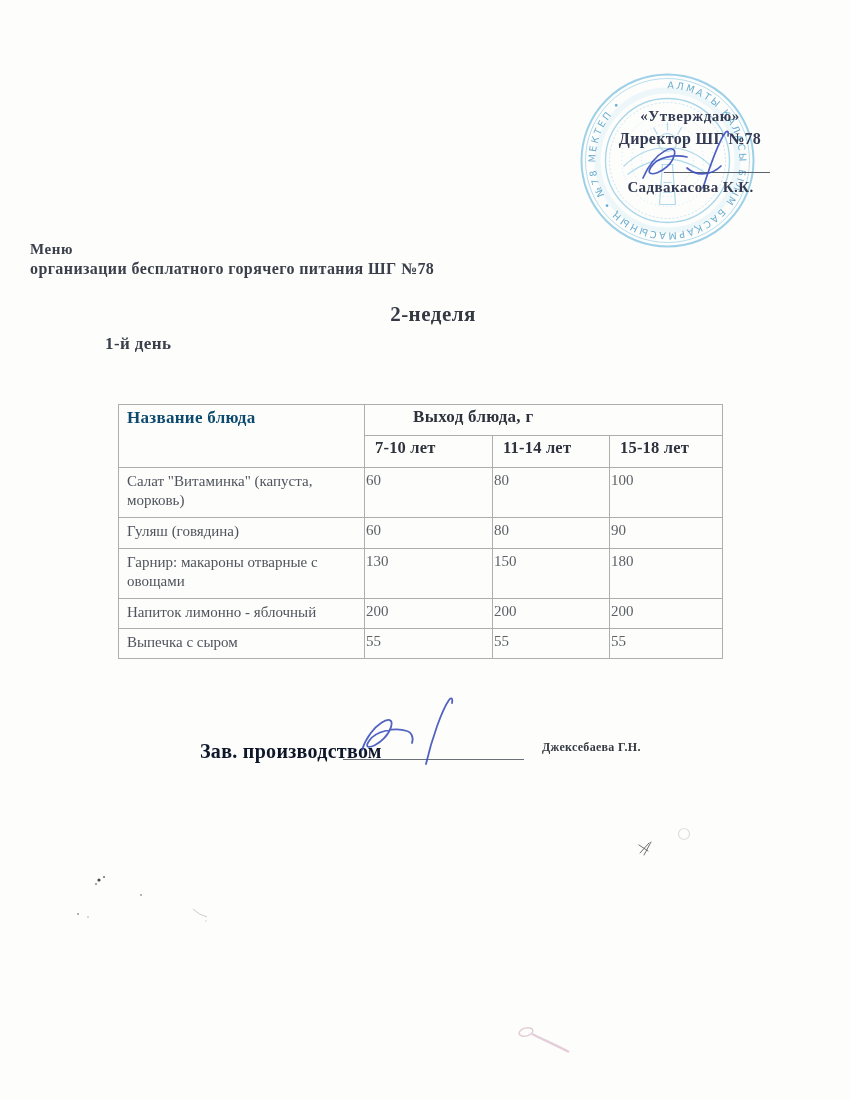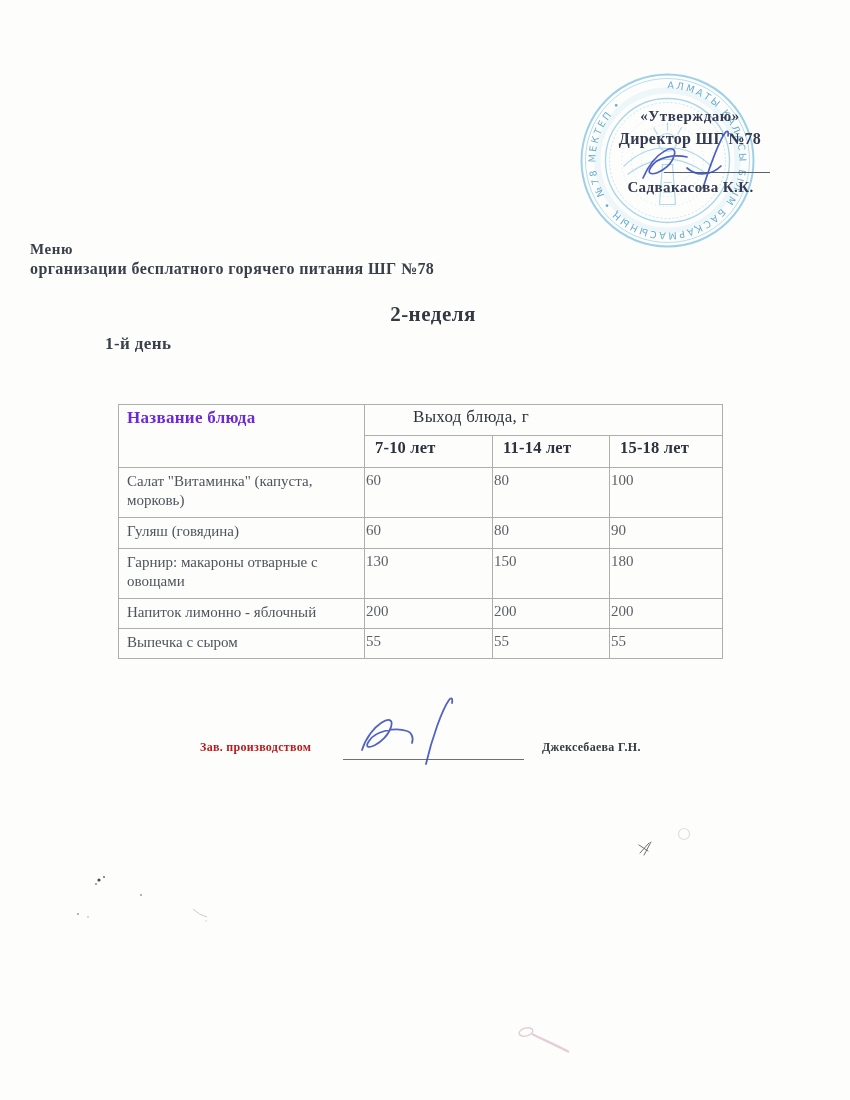--- a/index.html
+++ b/index.html
@@ -24,29 +24,29 @@
   .t-line{font-weight:bold;color:#3a3f4a;}
   .t1{left:30px;top:241px;width:820px;font-size:15px;letter-spacing:.6px;}
   .t2{left:30px;top:260px;width:820px;font-size:16px;letter-spacing:.4px;}
   .t3{left:30px;top:280px;width:752px;font-size:16px;letter-spacing:.3px;}
   .t-week{left:30px;top:302px;width:806px;text-align:center;font-weight:bold;font-size:21px;color:#343942;letter-spacing:.5px;}
   .day{left:105px;top:334px;font-weight:bold;font-size:17px;color:#3a3f4a;letter-spacing:.4px;}
 
   
   .menu{left:118px;top:404px;border-collapse:collapse;table-layout:fixed;width:604px;}
   .menu td{border:1px solid #aeaeae;vertical-align:top;overflow:hidden;}
-  .name-h{font-weight:bold;font-size:17px;color:#6d28d9;padding:3px 8px;letter-spacing:.3px;}
-  .out-h{font-weight:normal;font-size:17px;color:#2d323c;padding:2px 8px 2px 48px;height:26px;letter-spacing:.3px;}
+  .name-h{font-weight:bold;font-size:17px;color:#0c4a6e;padding:3px 8px;letter-spacing:.3px;}
+  .out-h{font-weight:bold;font-size:17px;color:#2d323c;padding:2px 8px 2px 48px;height:26px;letter-spacing:.3px;}
   .age-h{font-weight:bold;font-size:16.5px;color:#2d323c;padding:2px 8px 2px 10px;height:27px;vertical-align:middle;letter-spacing:.2px;}
   .dish{font-size:15px;color:#4f545c;padding:4px 8px;line-height:1.28;}
   .val{font-size:15px;color:#5d6167;text-align:left;padding-top:4px;}
   .h50{height:50px;} .h31{height:31px;} .h30{height:30px;margin-top:35px;}
 
   
-  .f-label{left:200px;top:740px;font-weight:bold;font-size:12px;color:#b91c1c;letter-spacing:.3px;}
+  .f-label{left:200px;top:740px;font-weight:bold;font-size:20px;color:#0f172a;letter-spacing:.3px;}
   .f-line{left:343px;top:759px;width:181px;border-bottom:1.3px solid #6b6f76;height:0;}
   .f-name{left:542px;top:740px;font-weight:bold;font-size:12px;color:#343942;letter-spacing:.3px;}
 
   .artifacts{left:0;top:0;pointer-events:none;}
 </style>
 </head>
 <body>
 
 <div class="sheet">
 

